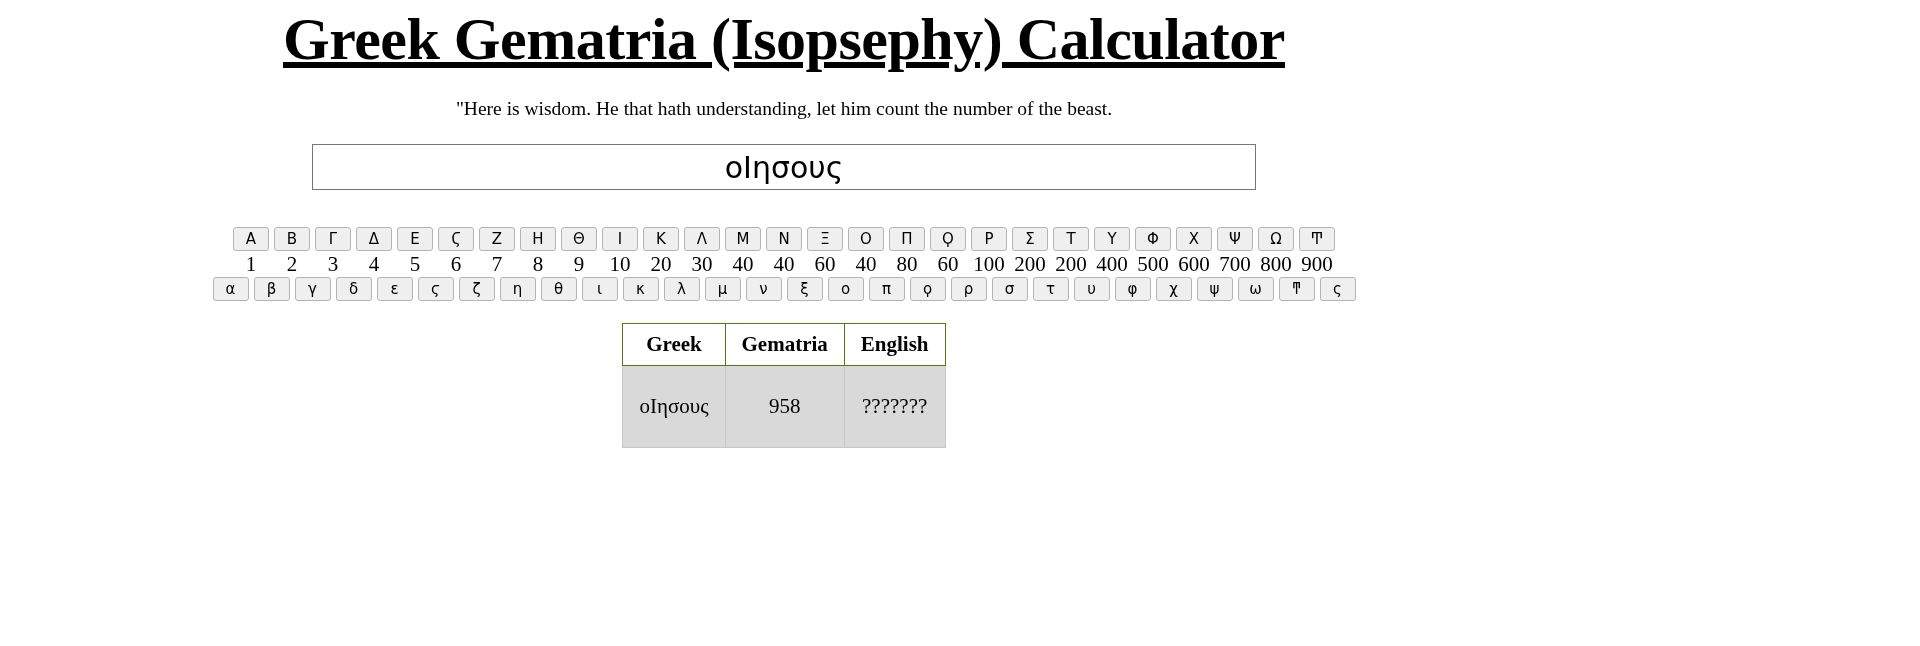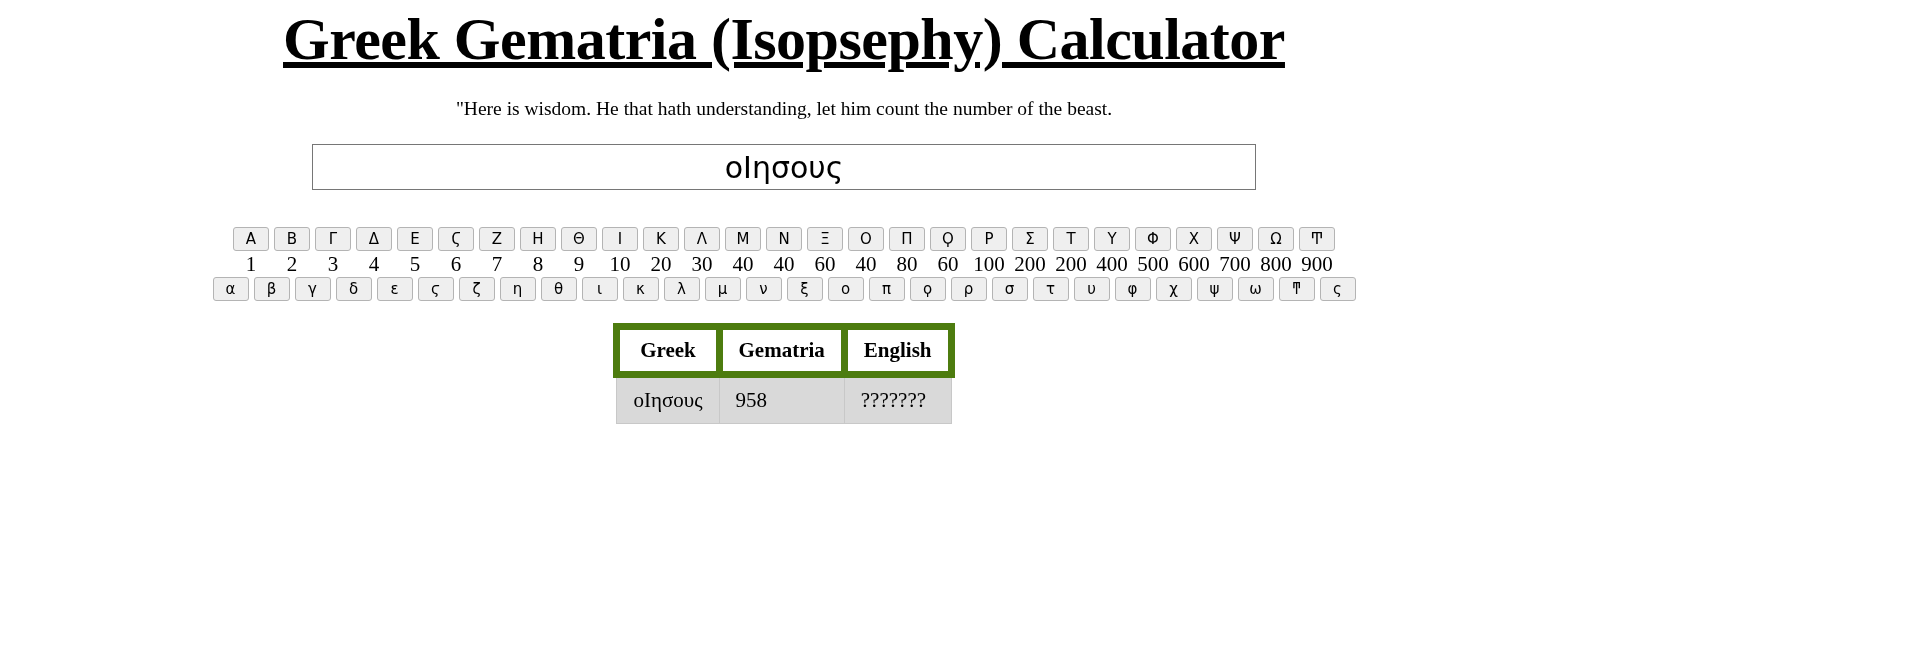--- a/index.html
+++ b/index.html
@@ -117,33 +117,33 @@
   .result-wrap {
     margin-top: 22px;
     display: flex;
     justify-content: center;
   }
   table.result-table {
     border-collapse: collapse;
     font-family: "Liberation Serif", serif;
   }
   table.result-table th {
-    border: 7px solid #4d7c0f;
+    border: 1px solid #4d7c0f;
     background: #ffffff;
     font-weight: bold;
     font-size: 21px;
     padding: 8px 16px;
     text-align: center;
   }
   table.result-table td {
     border: 1px solid #c8c8c8;
     background: #d9d9d9;
     font-size: 21px;
-    padding: 10px 16px;
-    text-align: left;
+    padding: 28px 16px;
+    text-align: center;
     font-weight: normal;
   }
 </style>
 </head>
 <body>
 
 <div class="page">
 
   <h1 class="title">Greek Gematria (Isopsephy) Calculator</h1>
 

